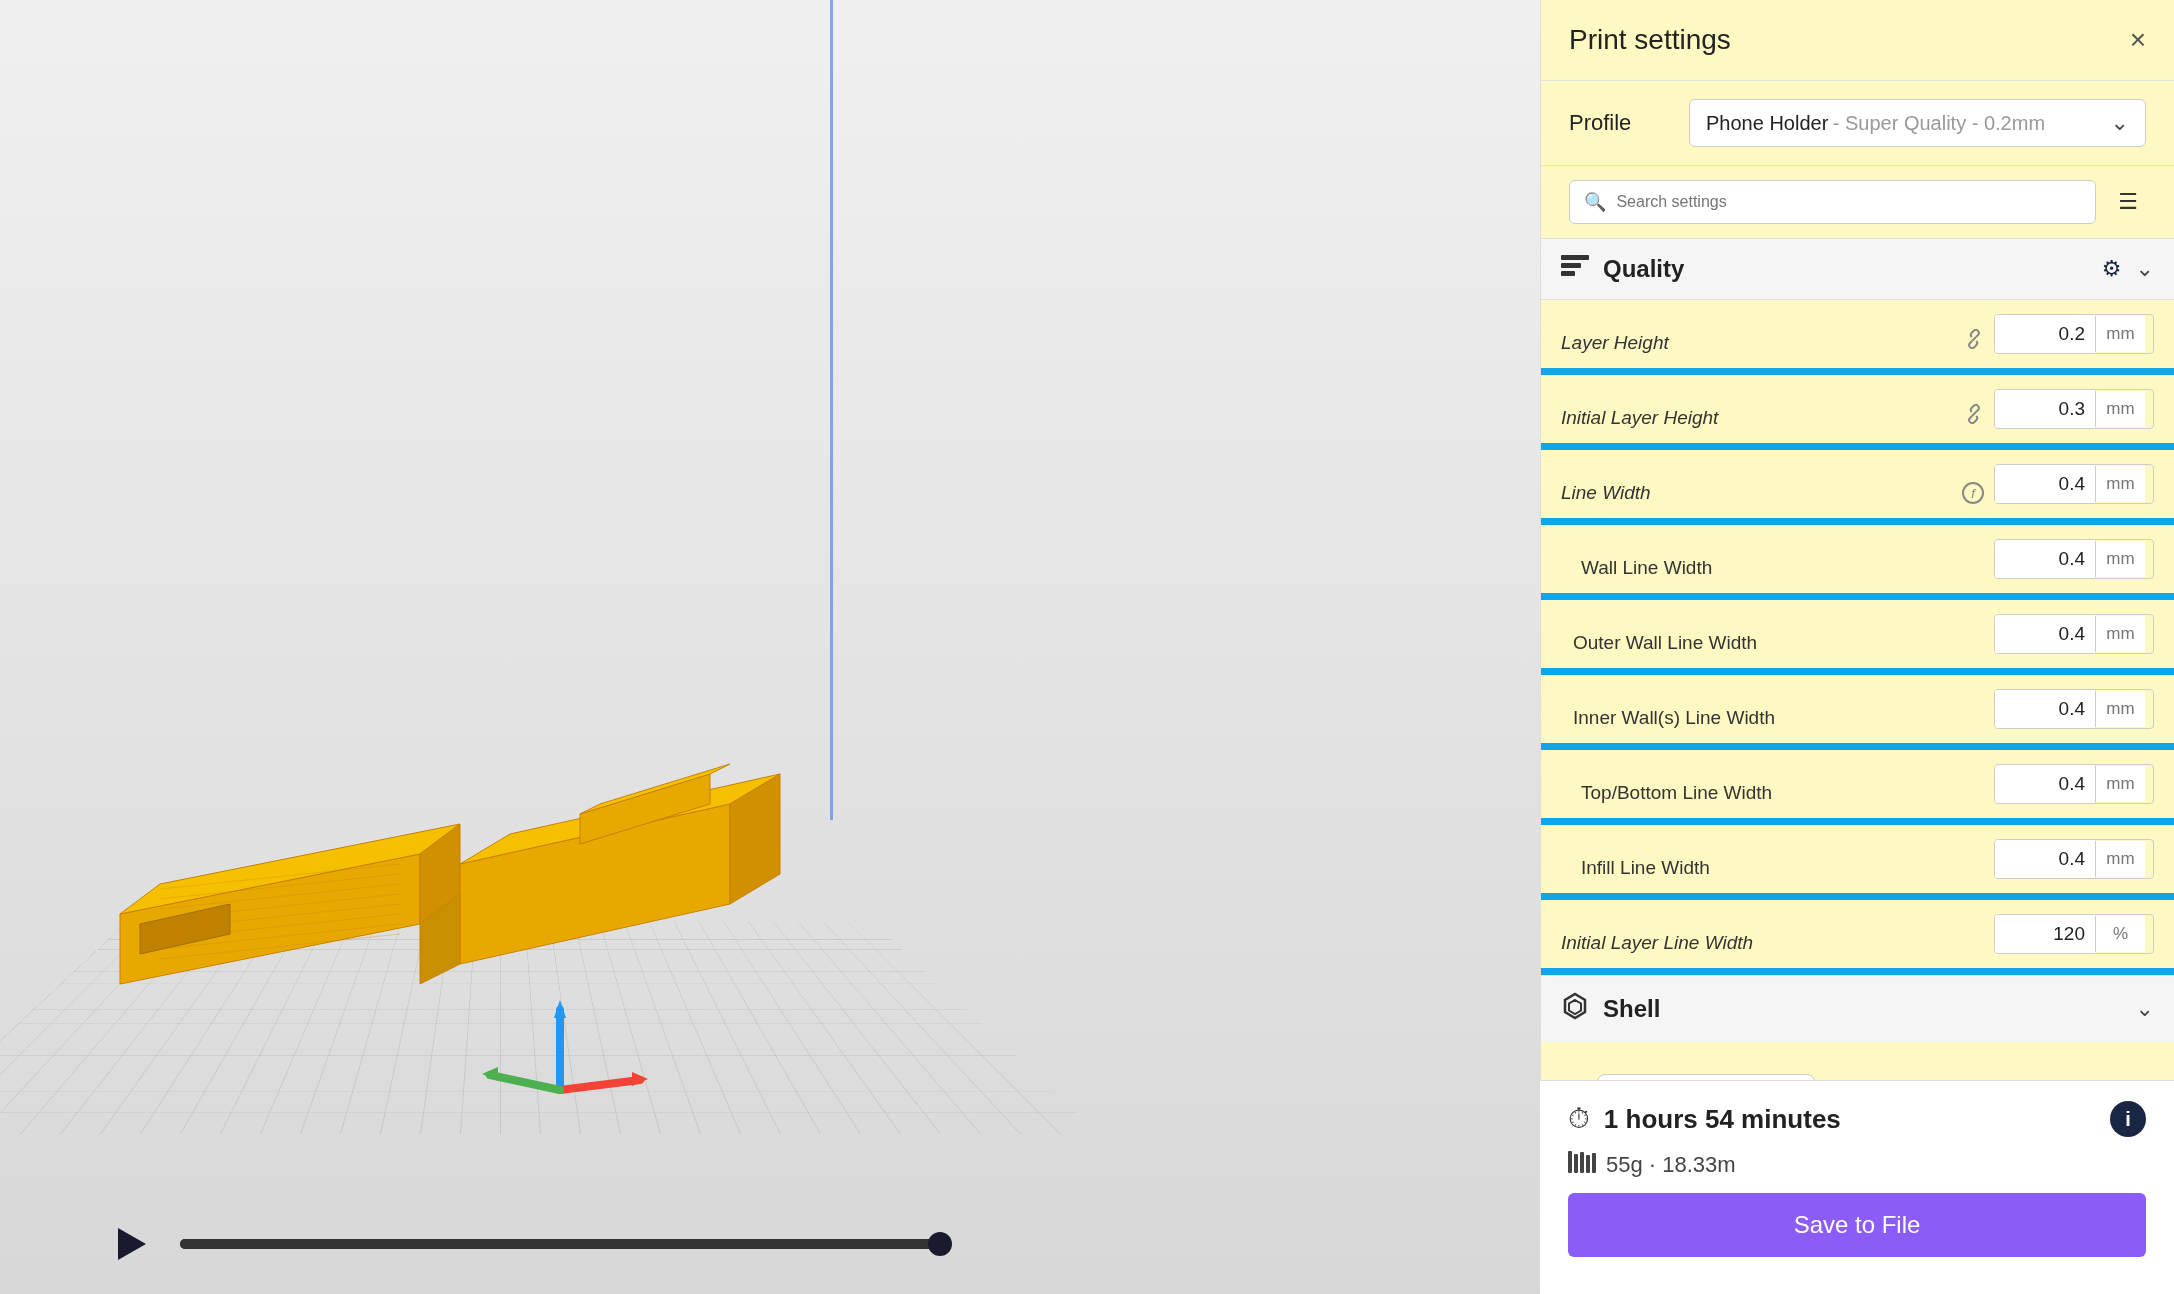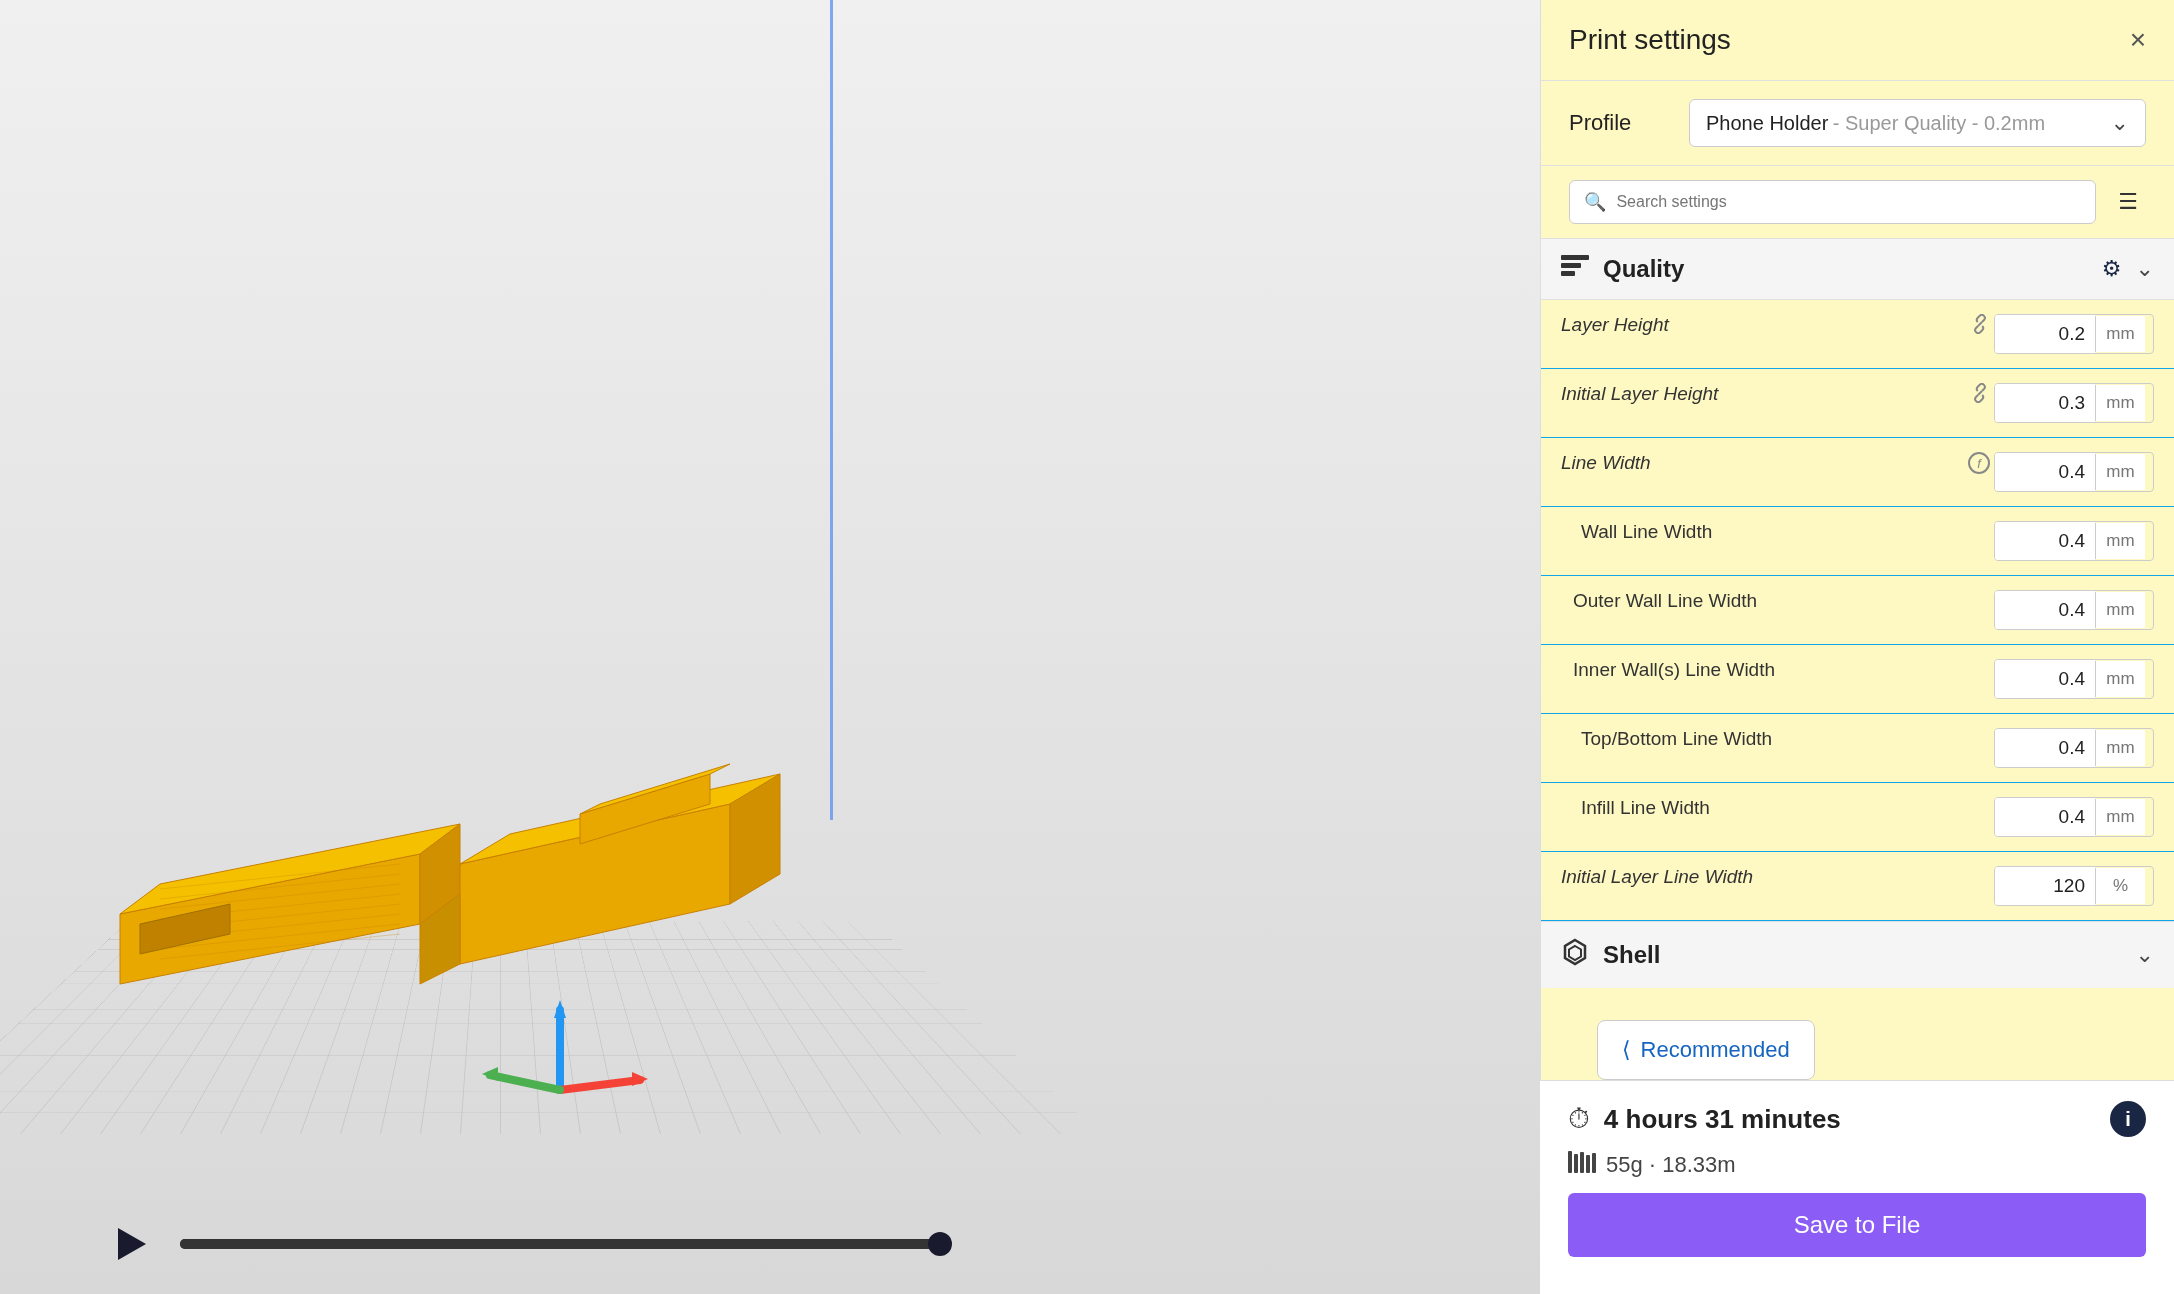--- a/index.html
+++ b/index.html
@@ -280,24 +280,24 @@
 
     .section-chevron {
       font-size: 22px;
       color: #444;
       cursor: pointer;
     }
 
     
     .setting-row {
       display: flex;
-      align-items: flex-start;
+      align-items: flex-end;
       padding: 14px 20px;
-      border-bottom: 1px solid #0ea5e9;
-      gap: 4px;
+      border-bottom: 7px solid #0ea5e9;
+      gap: 10px;
     }
 
     .setting-row.indented-1 { padding-left: 40px; }
     .setting-row.indented-2 { padding-left: 32px; }
 
     .setting-name {
       flex: 1;
       font-size: 19px;
       color: #333;
     }
@@ -685,21 +685,21 @@
       </button>
     </div>
 
   </div>
 </div>
 
 <div class="bottom-bar">
   <div class="time-row">
     <div class="time-info">
       <span class="clock-icon">⏱</span>
-      <span class="time-text">4 hours 31 minutes</span>
+      <span class="time-text">1 hours 54 minutes</span>
     </div>
     <div class="info-icon">
       <span>i</span>
     </div>
   </div>
   <div class="material-info">
     <span class="material-icon">
       <svg width="28" height="22" viewBox="0 0 28 22" xmlns="http://www.w3.org/2000/svg">
         <rect x="0" y="0" width="4" height="22" rx="1" fill="#444"></rect>
         <rect x="6" y="3" width="4" height="19" rx="1" fill="#444"></rect>

